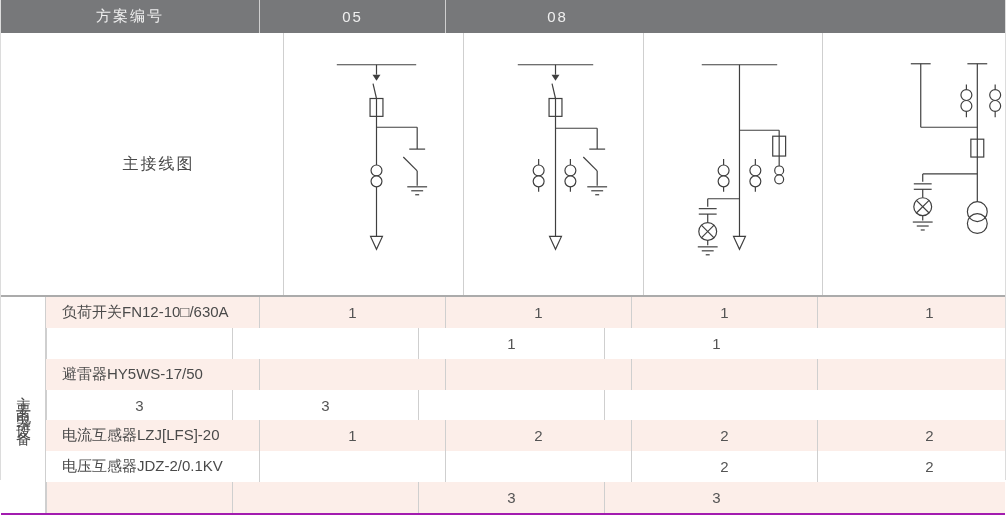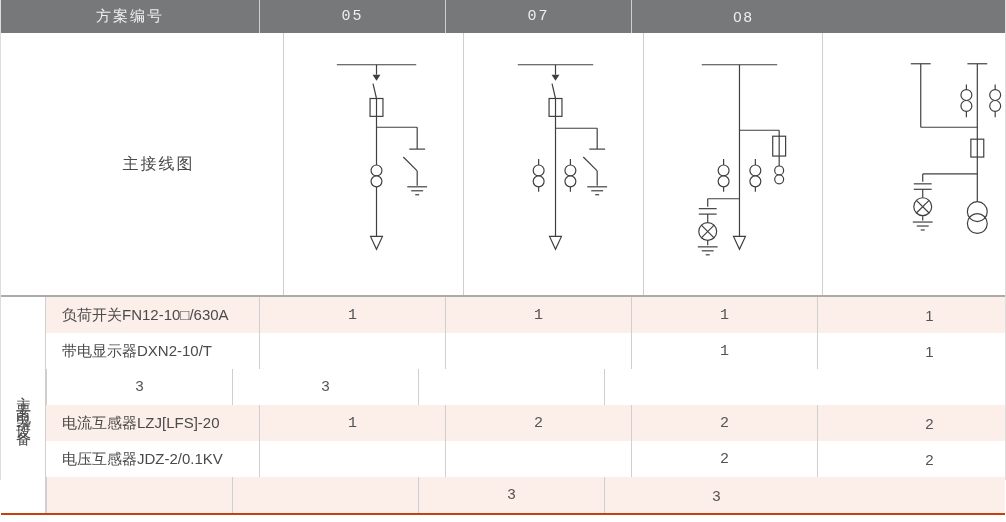--- a/index.html
+++ b/index.html
@@ -15,39 +15,39 @@
     box-sizing:border-box;background:#fff;
   }
   
   .header-row{display:flex;height:33px;background:#77787a;}
   .hcell{
     display:flex;align-items:center;justify-content:center;
     box-sizing:border-box;color:#efefef;font-size:15px;letter-spacing:2px;
   }
   .hcell + .hcell{border-left:1px solid #cfcfcf;}
   .w-plan{width:258px;}
-  .w-col{width:186px;font-family:Liberation Mono, monospace;}
+  .w-col{width:186px;}
   .w-col-last{width:188px;padding-left:36px;}
   
   .diagram-row{display:flex;height:262px;background:#fff;}
   .dcell{box-sizing:border-box;overflow:hidden;}
   .dcell + .dcell{border-left:1px solid #cfcfcf;}
   .diagram-label-cell{
     width:258px;display:flex;align-items:center;justify-content:center;
     font-size:16px;letter-spacing:2px;color:#4a4a4a;margin-left:33px;
   }
   .sld{display:block;}
   .sld line,.sld rect,.sld circle,.sld polyline{stroke:#3f3f3f;stroke-width:1.2;fill:none;}
   .sld .wf{fill:#ffffff;}
   .sld .solid{fill:#3f3f3f;stroke:none;}
   .sld .open{fill:#ffffff;stroke:#3f3f3f;stroke-width:1.2;}
   
   .equipment-section{
     display:flex;height:220px;box-sizing:border-box;
-    border-top:2px solid #ababab;border-bottom:2px solid #c2410c;
+    border-top:2px solid #ababab;border-bottom:2px solid #a21caf;
   }
   .group-col{
     width:45px;box-sizing:border-box;border-right:1px solid #cfcfcf;
     display:flex;align-items:center;justify-content:center;background:#fff;
   }
   .group-col .vtext{
     writing-mode:vertical-rl;letter-spacing:7px;font-size:15px;color:#4a4a4a;
   }
   .erows{flex:1;display:flex;flex-direction:column;}
   .erow{flex:1;display:flex;}
@@ -63,21 +63,20 @@
   }
 </style>
 </head>
 <body>
 
 <div class="sheet">
 
   <div class="header-row">
     <div class="hcell w-plan">方案编号</div>
     <div class="hcell w-col">05</div>
-    <div class="hcell w-col">07</div>
     <div class="hcell w-col-last">08</div>
   </div>
 
   <div class="diagram-row">
     <div class="dcell diagram-label-cell">主接线图</div>
 
     <div class="dcell w-col">
       <svg class="sld" width="185" height="260" viewBox="0 0 186 262">
         <g>
             <line x1="53" y1="32" x2="133" y2="32"></line>
@@ -252,27 +251,33 @@
 
       <div class="erow pink">
         <div class="ename">负荷开关FN12-10□/630A</div>
         <div class="eval w-col">1</div>
         <div class="eval w-col">1</div>
         <div class="eval w-col">1</div>
         <div class="eval w-col-last">1</div>
       </div>
 
       <div class="erow">
-        <div class="ename">带电显示器DXN2-10/T</div>
         <div class="eval w-col"></div>
         <div class="eval w-col"></div>
         <div class="eval w-col">1</div>
         <div class="eval w-col-last">1</div>
       </div>
 
+      <div class="erow pink">
+        <div class="ename">避雷器HY5WS-17/50</div>
+        <div class="eval w-col"></div>
+        <div class="eval w-col"></div>
+        <div class="eval w-col"></div>
+        <div class="eval w-col-last"></div>
+      </div>
 
       <div class="erow">
         <div class="eval w-col">3</div>
         <div class="eval w-col">3</div>
         <div class="eval w-col"></div>
         <div class="eval w-col-last"></div>
       </div>
 
       <div class="erow pink">
         <div class="ename">电流互感器LZJ[LFS]-20</div>

